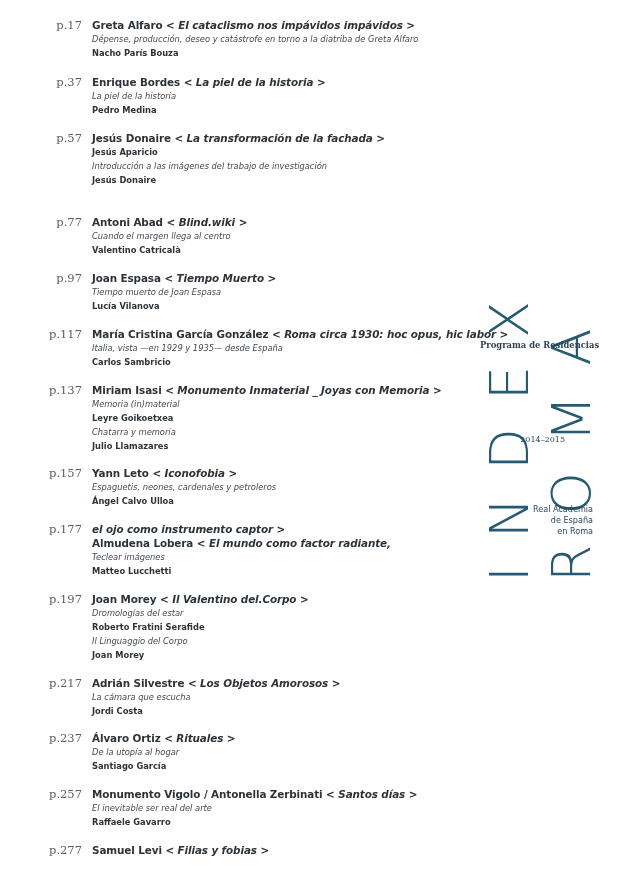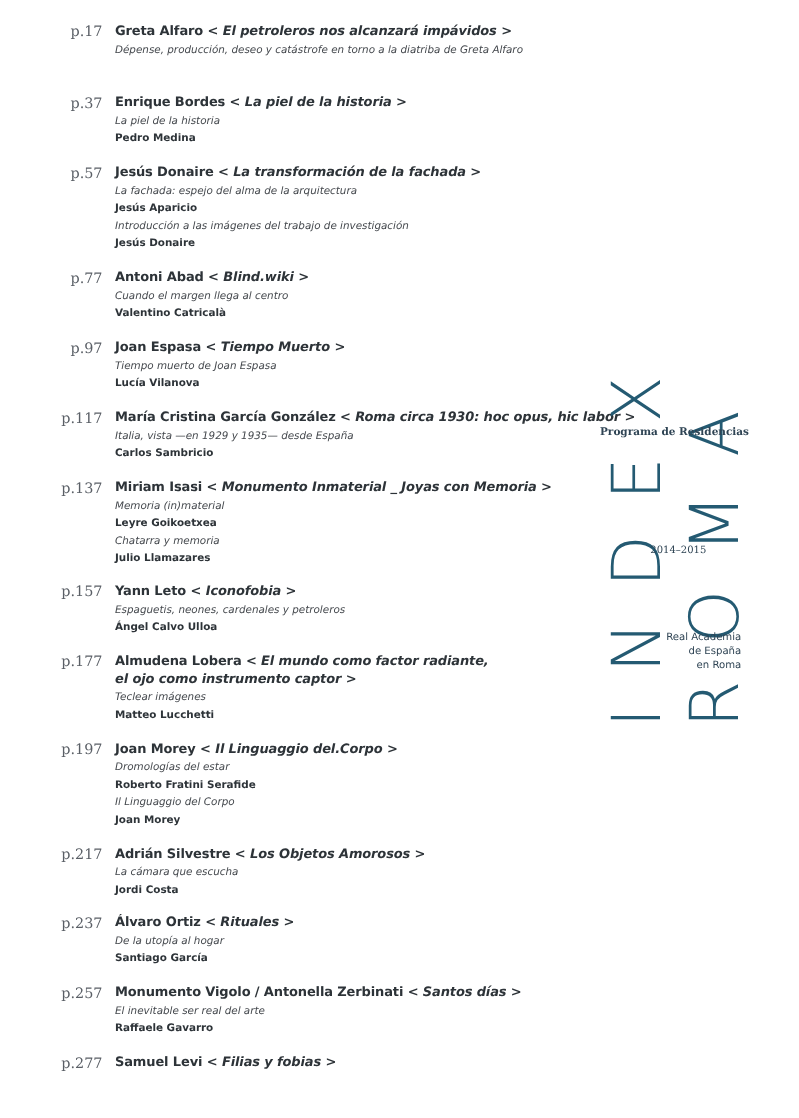--- a/index.html
+++ b/index.html
@@ -42,39 +42,39 @@
   .acad div { text-align: right; }
 </style>
 </head>
 <body>
 
 <div class="toc">
 
   <div class="entry" style="top:18px">
     <div class="page">p.17</div>
     <div class="body">
-      <div class="head"><span>Greta Alfaro</span> <span>&lt;</span> <span class="title">El petroleros nos alcanzará impávidos</span> <span>&gt;</span></div>
+      <div class="head"><span>Greta Alfaro</span> <span>&lt;</span> <span class="title">El cataclismo nos impávidos impávidos</span> <span>&gt;</span></div>
       <div class="sub">Dépense, producción, deseo y catástrofe en torno a la diatriba de Greta Alfaro</div>
+      <div class="auth">Nacho París Bouza</div>
     </div>
   </div>
 
   <div class="entry" style="top:75px">
     <div class="page">p.37</div>
     <div class="body">
       <div class="head"><span>Enrique Bordes</span> <span>&lt;</span> <span class="title">La piel de la historia</span> <span>&gt;</span></div>
       <div class="sub">La piel de la historia</div>
       <div class="auth">Pedro Medina</div>
     </div>
   </div>
 
   <div class="entry" style="top:131px">
     <div class="page">p.57</div>
     <div class="body">
       <div class="head"><span>Jesús Donaire</span> <span>&lt;</span> <span class="title">La transformación de la fachada</span> <span>&gt;</span></div>
-      <div class="sub">La fachada: espejo del alma de la arquitectura</div>
       <div class="auth">Jesús Aparicio</div>
       <div class="sub">Introducción a las imágenes del trabajo de investigación</div>
       <div class="auth">Jesús Donaire</div>
     </div>
   </div>
 
   <div class="entry" style="top:215px">
     <div class="page">p.77</div>
     <div class="body">
       <div class="head"><span>Antoni Abad</span> <span>&lt;</span> <span class="title">Blind.wiki</span> <span>&gt;</span></div>
@@ -117,31 +117,31 @@
     <div class="body">
       <div class="head"><span>Yann Leto</span> <span>&lt;</span> <span class="title">Iconofobia</span> <span>&gt;</span></div>
       <div class="sub">Espaguetis, neones, cardenales y petroleros</div>
       <div class="auth">Ángel Calvo Ulloa</div>
     </div>
   </div>
 
   <div class="entry" style="top:522px">
     <div class="page">p.177</div>
     <div class="body">
+      <div class="head"><span class="title">el ojo como instrumento captor</span> <span>&gt;</span></div>
       <div class="head"><span>Almudena Lobera </span> <span>&lt;</span> <span class="title">El mundo como factor radiante,</span></div>
-      <div class="head"><span class="title">el ojo como instrumento captor</span> <span>&gt;</span></div>
       <div class="sub">Teclear imágenes</div>
       <div class="auth">Matteo Lucchetti</div>
     </div>
   </div>
 
   <div class="entry" style="top:592px">
     <div class="page">p.197</div>
     <div class="body">
-      <div class="head"><span>Joan Morey</span> <span>&lt;</span> <span class="title">Il Linguaggio del.Corpo</span> <span>&gt;</span></div>
+      <div class="head"><span>Joan Morey</span> <span>&lt;</span> <span class="title">Il Valentino del.Corpo</span> <span>&gt;</span></div>
       <div class="sub">Dromologías del estar</div>
       <div class="auth">Roberto Fratini Serafide</div>
       <div class="sub">Il Linguaggio del Corpo</div>
       <div class="auth">Joan Morey</div>
     </div>
   </div>
 
   <div class="entry" style="top:676px">
     <div class="page">p.217</div>
     <div class="body">

